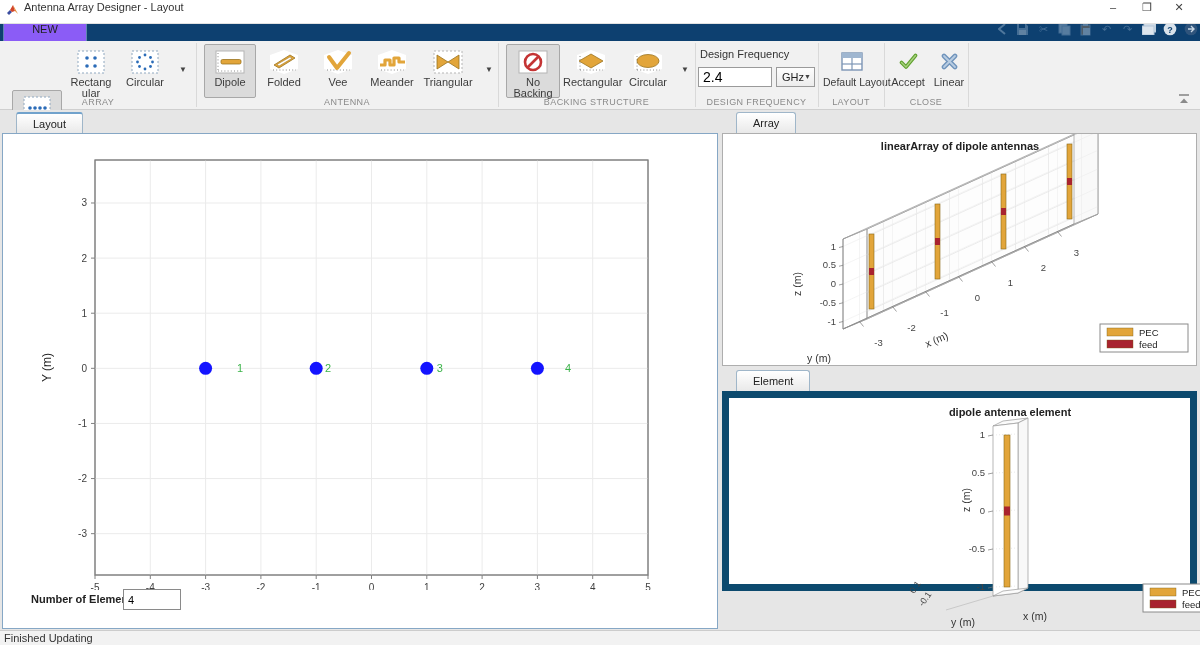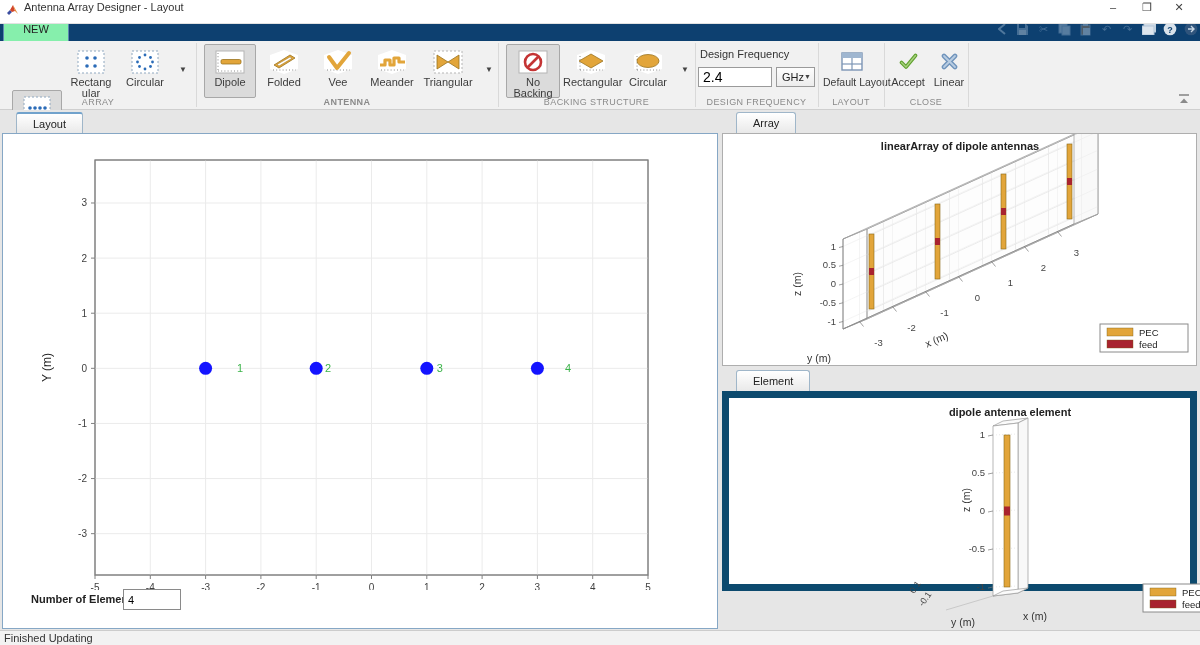--- a/index.html
+++ b/index.html
@@ -6,21 +6,21 @@
   html,body { width:1200px; height:645px; font-family:"Liberation Sans", sans-serif; background:#e8e8e8; overflow:hidden; position:relative; }
 
   
   .titlebar { position:absolute; left:0; top:0; width:1200px; height:24px; background:#ffffff; border-bottom:1px solid #e2e2e2; z-index:30; }
   .titlebar .apptitle { position:absolute; left:24px; top:1px; font-size:11px; color:#333; }
   .winbtn { position:absolute; top:0; width:30px; height:15px; text-align:center; font-size:11px; color:#444; line-height:14px; cursor:default; }
   .logo { position:absolute; left:7px; top:2px; }
 
   
   .tabstrip { position:absolute; left:0; top:16px; width:1200px; height:25px; background:#0d4070; }
-  .ribbon-tab { position:absolute; left:3px; top:1px; width:66px; height:24px; background:#86efac; border:1px solid #5e87b0; border-bottom:none; font-size:11px; color:#222; text-align:center; line-height:22px; }
+  .ribbon-tab { position:absolute; left:3px; top:1px; width:84px; height:24px; background:#8b5cf6; border:1px solid #5e87b0; border-bottom:none; font-size:11px; color:#222; text-align:center; line-height:22px; }
   .qat { position:absolute; right:2px; top:3px; height:20px; display:flex; align-items:center; gap:6px; }
   .qat .qicon { width:15px; height:15px; display:flex; align-items:center; justify-content:center; font-size:11px; }
   .dim { opacity:.38; }
   .lit { opacity:.9; }
 
   
   .ribbon { position:absolute; left:0; top:41px; width:1200px; height:69px; background:#f1f1f1; border-bottom:1px solid #cfcfcf; }
   .sep { position:absolute; top:2px; width:1px; height:64px; background:#d9d9d9; }
   .seclabel { position:absolute; top:56px; font-size:9px; color:#8a8a8a; text-align:center; letter-spacing:.4px; }
   .rbtn { position:absolute; top:3px; height:54px; text-align:center; border:1px solid transparent; border-radius:2px; cursor:default; }
@@ -215,21 +215,21 @@
     <div class="ric">
       <svg width="32" height="26" viewBox="0 0 32 26">
           <rect x="2" y="2" width="28" height="22" fill="#fff" stroke="#b5b5b5" stroke-dasharray="2,2"></rect>
           <polygon points="5,6 5,20 16,13" fill="#E2A53A" stroke="#9a7420" stroke-width=".8"></polygon>
           <polygon points="27,6 27,20 16,13" fill="#E2A53A" stroke="#9a7420" stroke-width=".8"></polygon>
         </svg>
     </div>
     <div class="rlabel">Triangular</div>
   </div>
   <div class="ddarrow" style="left:482px; top:22px;">▼</div>
-  <div class="seclabel" style="left:196px; width:302px;font-weight:bold;">ANTENNA</div>
+  <div class="seclabel" style="left:196px; width:302px;">ANTENNA</div>
   <div class="sep" style="left:498px;"></div>
 
   <div class="rbtn sel" style="left:506px; width:54px;">
     <div class="ric">
       <svg width="32" height="26" viewBox="0 0 32 26">
           <rect x="2" y="2" width="28" height="22" fill="#fff" stroke="#b5b5b5"></rect>
           <circle cx="16" cy="13" r="8" fill="#fff" stroke="#c43434" stroke-width="2.6"></circle>
           <line x1="10.5" y1="18.5" x2="21.5" y2="7.5" stroke="#c43434" stroke-width="2.6"></line>
         </svg>
     </div>

